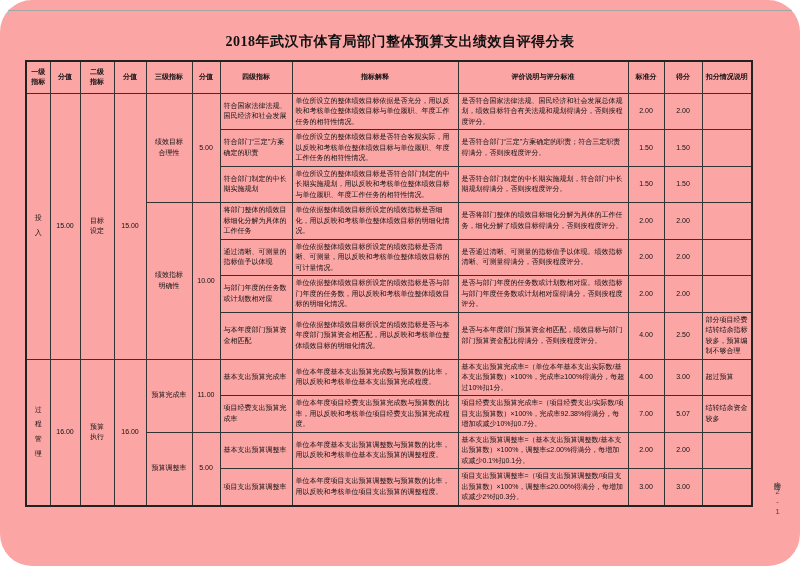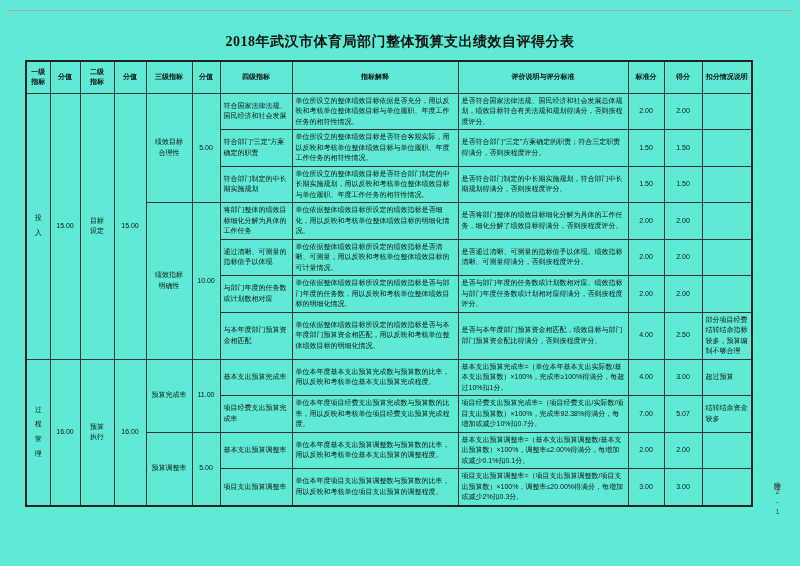--- a/index.html
+++ b/index.html
@@ -1,19 +1,20 @@
 <!DOCTYPE html>
 <html><head>
 <meta charset="utf-8">
 <style>
   html,body { margin:0; padding:0; background:#ffffff; }
   .page {
-    position:relative; width:800px; height:566px; background:#5eead4;
+    position:relative; width:800px; height:566px; background:#fca5a5;
     font-family:"Liberation Sans","DejaVu Sans",sans-serif; color:#111;
     overflow:hidden;
+    border-radius:32px;
   }
   .page-edge {
     position:absolute; top:10px; left:8px; width:782px; height:5px;
     border-top:1px solid #a6a6a6; border-left:1px solid #bdbdbd; border-right:1px solid #bdbdbd;
   }
   .doc-title {
     position:absolute; top:33px; left:0; width:100%;
     text-align:center; font-size:14px; font-weight:bold; letter-spacing:0.5px;
     font-family:"Liberation Serif","DejaVu Serif",serif;
   }

